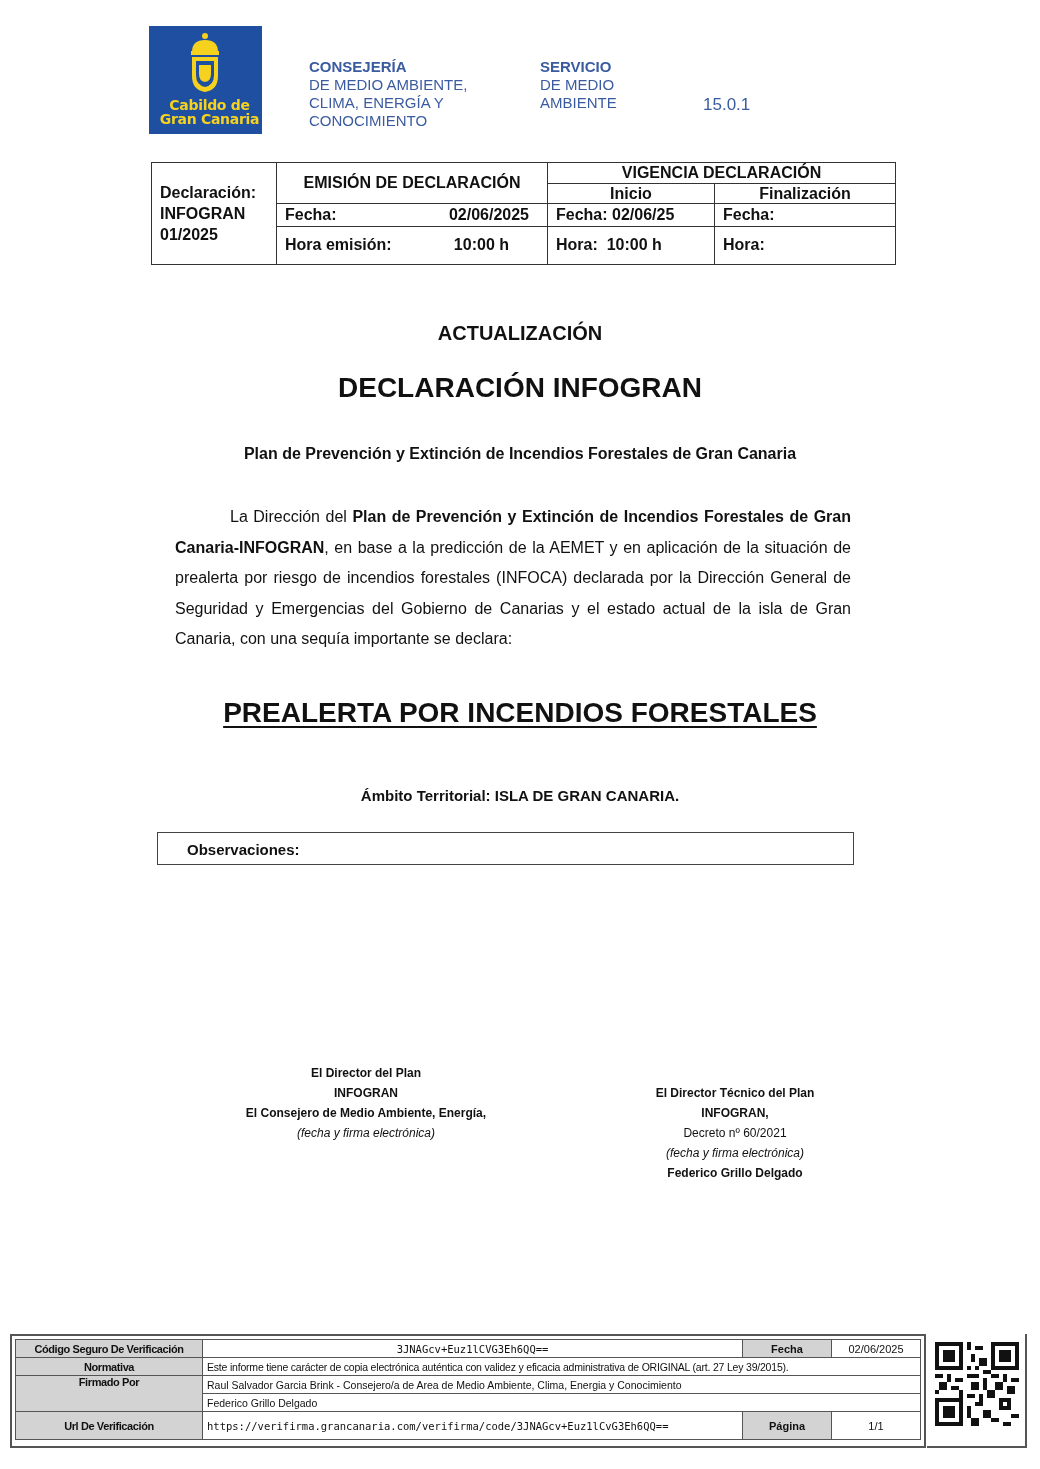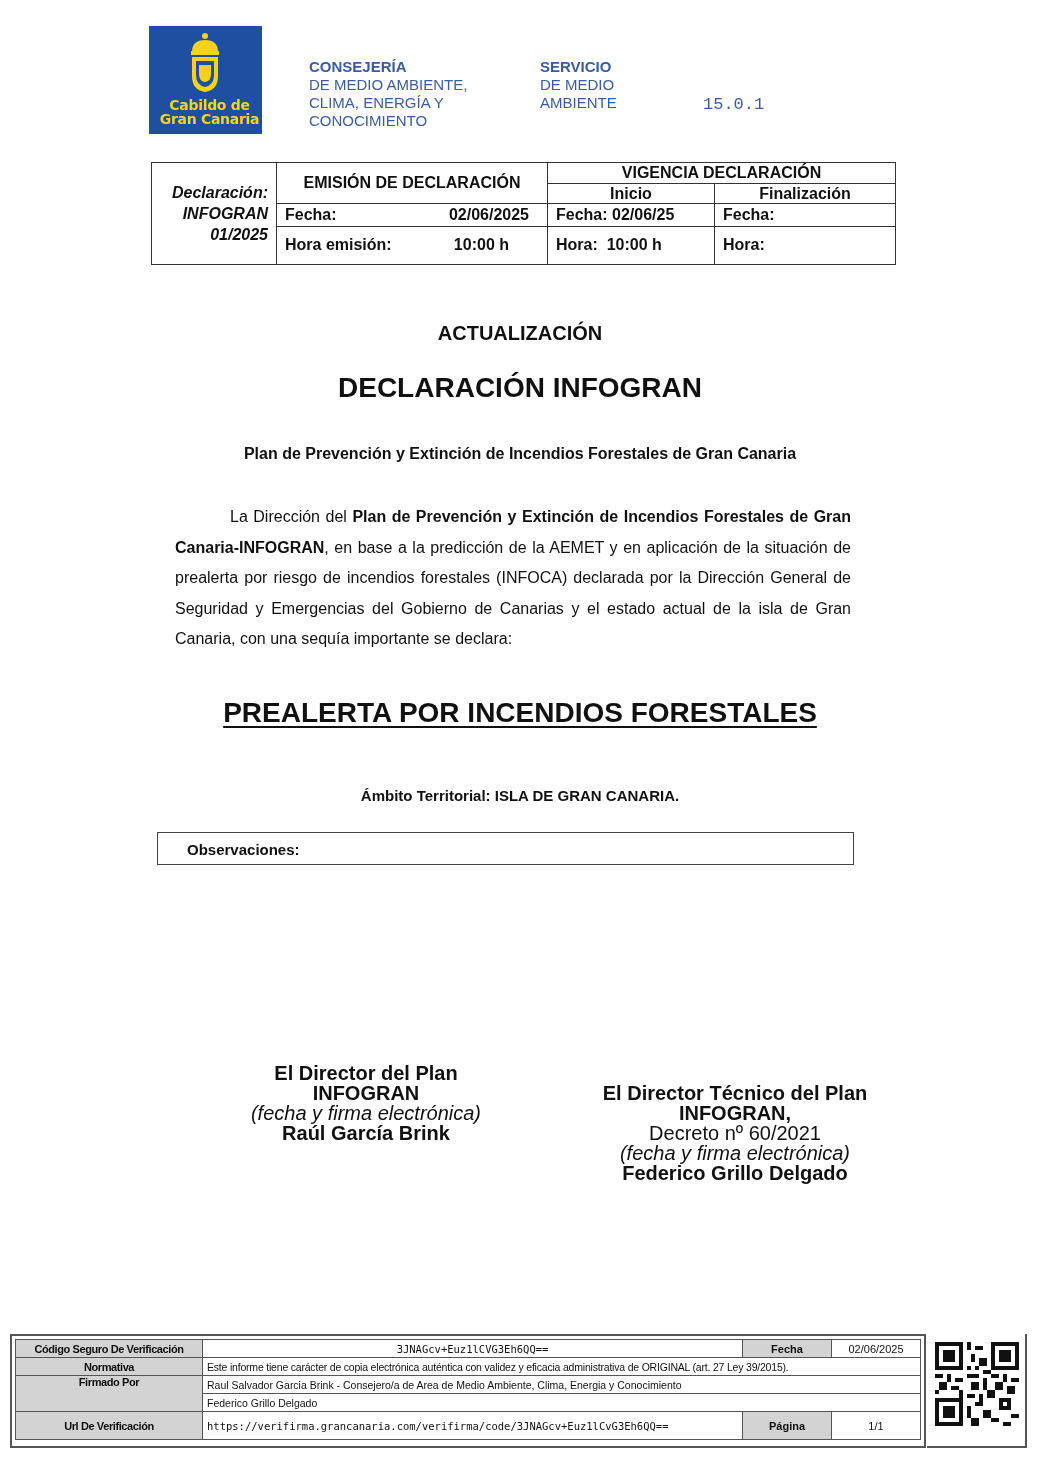--- a/index.html
+++ b/index.html
@@ -6,45 +6,45 @@
   body { width:1040px; height:1469px; position:relative; overflow:hidden; font-family:"Liberation Sans", sans-serif; color:#111; }
 
   
   .logo { position:absolute; left:149px; top:26px; width:113px; height:108px; background:#1e4fa0; }
   .logo svg { position:absolute; left:38px; top:6px; }
   .logo .logo-text { position:absolute; left:8px; right:0; top:72px; text-align:center; color:#f6d21e; font-weight:bold; font-size:14px; line-height:14px; font-family:"DejaVu Sans", sans-serif; letter-spacing:-0.3px; }
   .hdr-col { position:absolute; color:#3b5ba0; font-size:15px; line-height:18px; }
   .hdr-col .bold { font-weight:bold; }
   .hdr-consejeria { left:309px; top:58px; }
   .hdr-servicio { left:540px; top:58px; }
-  .hdr-code { position:absolute; left:703px; top:95px; font-size:17px; color:#3b5ba0;font-family:Liberation Mono, monospace; }
+  .hdr-code { position:absolute; left:703px; top:95px; font-size:17px; color:#3b5ba0; }
 
   
   table.decl { position:absolute; left:151px; top:162px; width:745px; height:103px; border-collapse:collapse; font-size:16px; font-weight:bold; }
   table.decl td { border:1px solid #333; padding:0 8px; }
-  .decl-id { text-align:right; width:108px; line-height:21px;font-style:italic; }
+  .decl-id { text-align:left; width:108px; line-height:21px; }
   .center { text-align:center; }
   .spread { display:flex; justify-content:space-between; padding-right:10px; }
 
   
   .t-center { position:absolute; left:0; width:1040px; text-align:center; font-weight:bold; }
   .t-actual { top:322px; font-size:20px; }
   .t-decl { top:372px; font-size:28px; }
   .t-plan { top:445px; font-size:16px; }
 
   .body-para { position:absolute; left:175px; top:502px; width:676px; font-size:16px; line-height:30.5px; text-align:justify; }
   .body-para .indent { display:inline-block; width:55px; }
 
   .t-alert { top:697px; font-size:28px; text-decoration:underline; text-decoration-thickness:2px; text-underline-offset:4px; }
   .t-ambito { top:787px; font-size:15px; }
 
   .obs-box { position:absolute; left:157px; top:832px; width:697px; height:33px; border:1px solid #444; box-sizing:border-box; font-size:15px; font-weight:bold; padding:8px 29px; }
 
   
-  .sig { position:absolute; text-align:center; font-size:20px; line-height:20px; }
+  .sig { position:absolute; text-align:center; font-size:12px; line-height:20px; }
   .sig .b { font-weight:bold; }
   .sig .i { font-style:italic; }
   .sig-left { left:180px; width:372px; top:1063px; }
   .sig-right { left:600px; width:270px; top:1083px; }
 
   
   .footer { position:absolute; left:10px; top:1334px; width:916px; height:114px; border:2px solid #555; box-sizing:border-box;padding-left:16px; }
   table.ver { position:absolute; left:3px; top:3px; width:906px; border-collapse:collapse; font-size:11px; }
   table.ver td { border:1px solid #555; padding:0 4px; height:17px; }
   table.ver td.lbl { background:#d3d3d3; font-weight:bold; text-align:center; width:178px; letter-spacing:-0.4px; }
@@ -133,22 +133,22 @@
 <div class="t-center t-alert">PREALERTA POR INCENDIOS FORESTALES</div>
 <div class="t-center t-ambito">Ámbito Territorial: ISLA DE GRAN CANARIA.</div>
 
 <div class="obs-box">
   <span>Observaciones:</span>
 </div>
 
 <div class="sig sig-left">
   <div class="b">El Director del Plan</div>
   <div class="b">INFOGRAN</div>
+  <div class="b">El Consejero de Medio Ambiente, Energía,</div>
   <div class="i">(fecha y firma electrónica)</div>
-  <div class="b">Raúl García Brink</div>
 </div>
 <div class="sig sig-right">
   <div class="b">El Director Técnico del Plan</div>
   <div class="b">INFOGRAN,</div>
   <div>Decreto nº 60/2021</div>
   <div class="i">(fecha y firma electrónica)</div>
   <div class="b">Federico Grillo Delgado</div>
 </div>
 
 <div class="footer">

